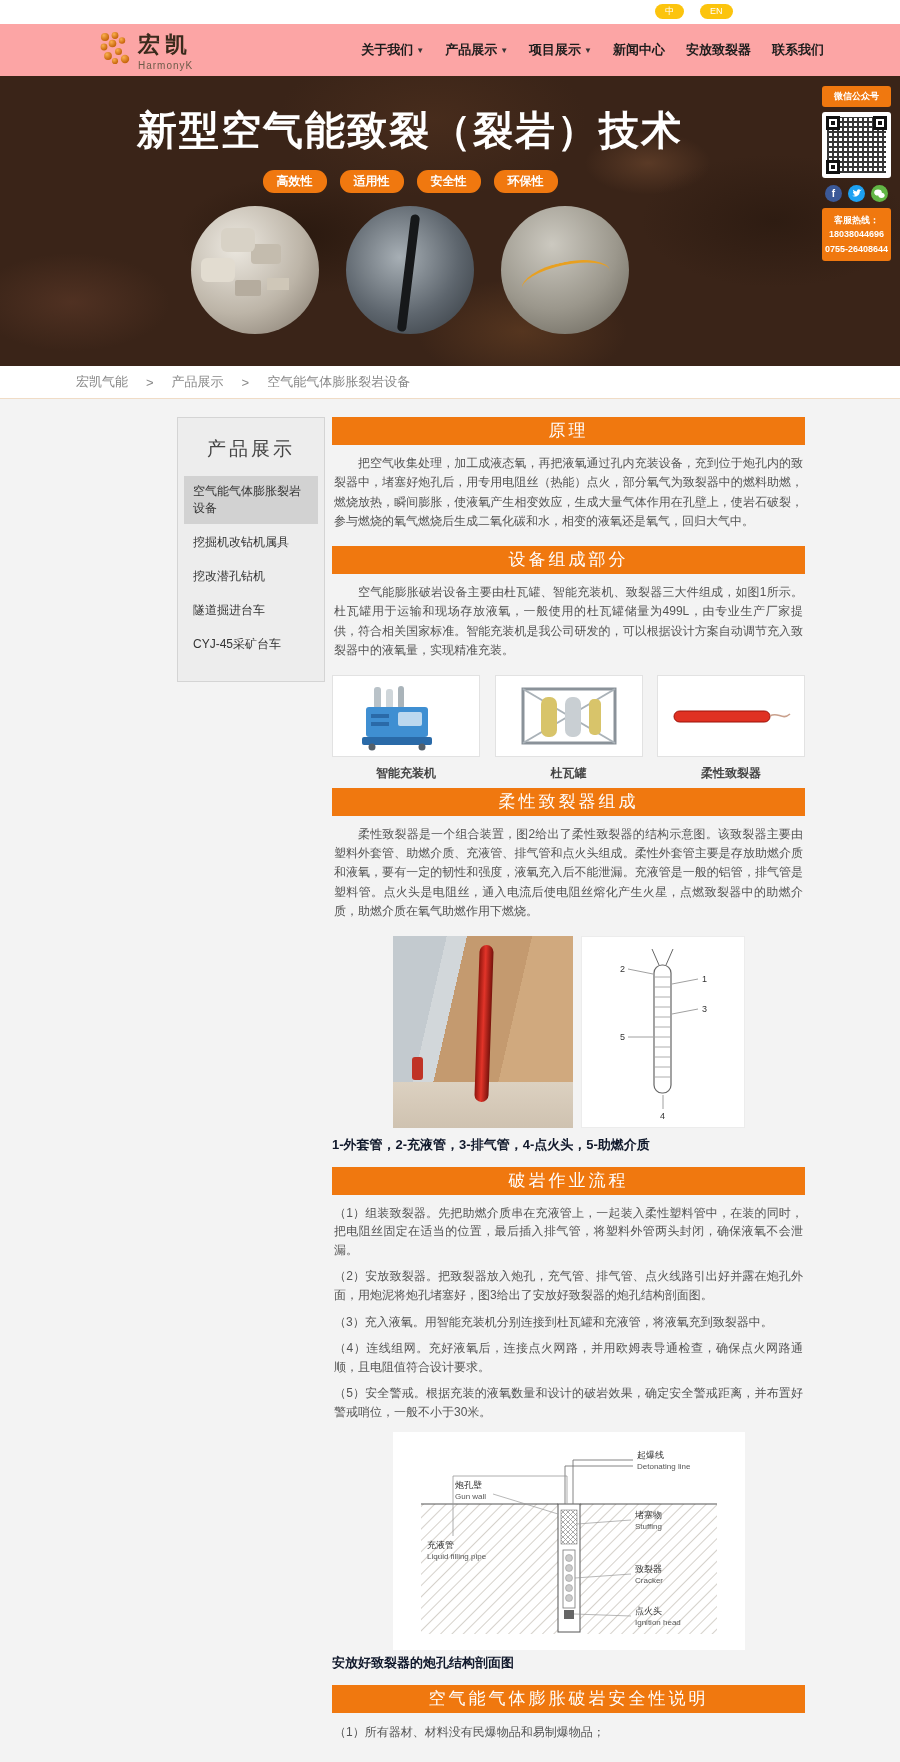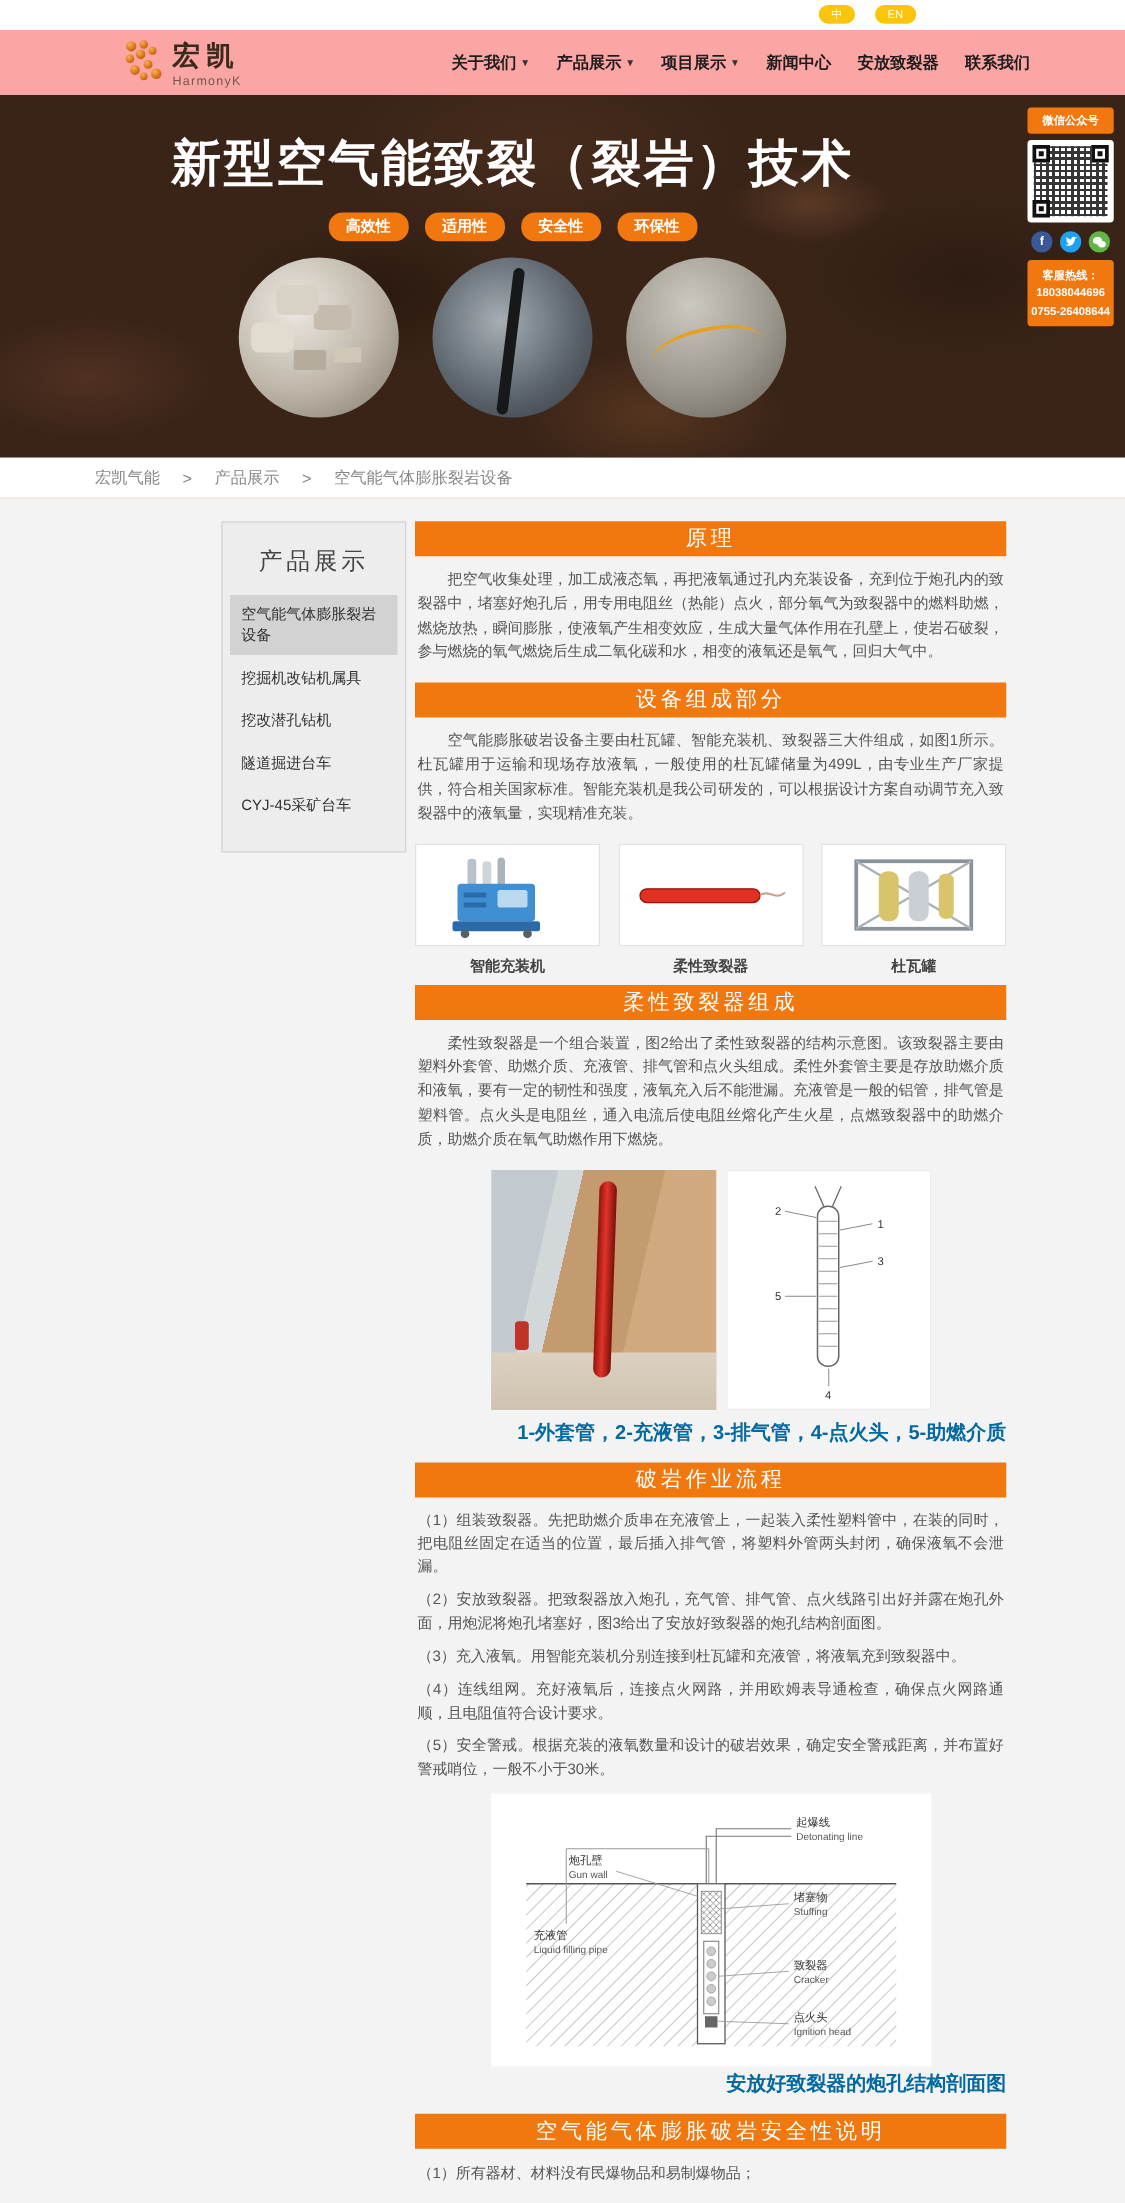--- a/index.html
+++ b/index.html
@@ -84,21 +84,21 @@
   .prod-img { height:82px; background:#fff; border:1px solid #e2e2e2; display:flex; align-items:center; justify-content:center; }
   .prod-cap { font-size:12px; font-weight:bold; color:#444; margin-top:8px; }
   .cracker-imgs { display:flex; justify-content:center; gap:8px; margin:6px 0 8px; }
   .photo-box { width:180px; height:192px; position:relative; overflow:hidden;
     background:linear-gradient(103deg,#c3cacf 0 24%, #d2d7da 24% 33%, #c49a6f 33% 62%, #d0a97e 62% 100%); }
   .floor { position:absolute; bottom:0; left:0; right:0; height:24%; background:linear-gradient(#dcd1c1,#cfc2b0); }
   .pipe { position:absolute; left:47%; top:5%; width:14px; height:82%;
     background:linear-gradient(90deg,#8f150d,#e23429 45%,#76110b); border-radius:7px; transform:rotate(2deg); }
   .ext { position:absolute; left:11%; bottom:25%; width:11px; height:23px; background:#c03326; border-radius:3px; }
   .diagram-box { width:164px; height:192px; background:#fff; border:1px solid #ececec; }
-  .fig-cap { text-align:right; font-size:16px; font-weight:bold; color:#0369a1; margin:4px 0 13px; }
+  .fig-cap { text-align:left; font-size:13px; font-weight:bold; color:#0f172a; margin:4px 0 13px; }
   .bore-wrap { display:flex; justify-content:center; margin:10px 0 4px; }
   .bore-box { width:352px; height:218px; background:#fff; }
   .safety-item { font-size:12px; color:#555; line-height:1.5; margin:0 2px 8px; text-align:justify; }
 </style>
 </head>
 <body>
 
 <div class="topbar">
   <span class="lang-pill lang-zh">中</span>
   <span class="lang-pill lang-en">EN</span>
@@ -245,39 +245,39 @@
                 <rect x="25" y="41" width="18" height="4" fill="#2a6aa8"></rect>
               <rect x="16" y="56" width="70" height="8" rx="2" fill="#2a6aa8"></rect>
               <circle cx="26" cy="66" r="3.5" fill="#55606a"></circle>
                 <circle cx="76" cy="66" r="3.5" fill="#55606a"></circle>
             </svg>
           </div>
           <div class="prod-cap">智能充装机</div>
         </div>
         <div class="prod">
           <div class="prod-img">
-            <svg width="130" height="70" viewBox="0 0 130 70">
-              <rect x="8" y="30" width="96" height="11" rx="5.5" fill="#e03122" stroke="#9c1209" stroke-width="1"></rect>
-              <path d="M104 35 C 112 30, 116 40, 124 33" fill="none" stroke="#c9a08c" stroke-width="1.6"></path>
-            </svg>
-          </div>
-          <div class="prod-cap">柔性致裂器</div>
-        </div>
-        <div class="prod">
-          <div class="prod-img">
             <svg width="120" height="70" viewBox="0 0 120 70">
               <rect x="14" y="8" width="92" height="54" fill="none" stroke="#8a9299" stroke-width="3"></rect>
               <line x1="14" y1="8" x2="106" y2="62" stroke="#aab2b8" stroke-width="2"></line>
               <line x1="106" y1="8" x2="14" y2="62" stroke="#aab2b8" stroke-width="2"></line>
               <rect x="32" y="16" width="16" height="40" rx="7" fill="#d8c46a"></rect>
               <rect x="56" y="16" width="16" height="40" rx="7" fill="#c9cfd3"></rect>
               <rect x="80" y="18" width="12" height="36" rx="5" fill="#d8c46a"></rect>
             </svg>
           </div>
           <div class="prod-cap">杜瓦罐</div>
+        </div>
+        <div class="prod">
+          <div class="prod-img">
+            <svg width="130" height="70" viewBox="0 0 130 70">
+              <rect x="8" y="30" width="96" height="11" rx="5.5" fill="#e03122" stroke="#9c1209" stroke-width="1"></rect>
+              <path d="M104 35 C 112 30, 116 40, 124 33" fill="none" stroke="#c9a08c" stroke-width="1.6"></path>
+            </svg>
+          </div>
+          <div class="prod-cap">柔性致裂器</div>
         </div>
       </div>
 
       <div class="sec-bar">柔性致裂器组成</div>
       <p class="para">柔性致裂器是一个组合装置，图2给出了柔性致裂器的结构示意图。该致裂器主要由塑料外套管、助燃介质、充液管、排气管和点火头组成。柔性外套管主要是存放助燃介质和液氧，要有一定的韧性和强度，液氧充入后不能泄漏。充液管是一般的铝管，排气管是塑料管。点火头是电阻丝，通入电流后使电阻丝熔化产生火星，点燃致裂器中的助燃介质，助燃介质在氧气助燃作用下燃烧。</p>
 
       <div class="cracker-imgs">
         <div class="photo-box">
           <div class="floor"></div>
           <div class="ext"></div>

